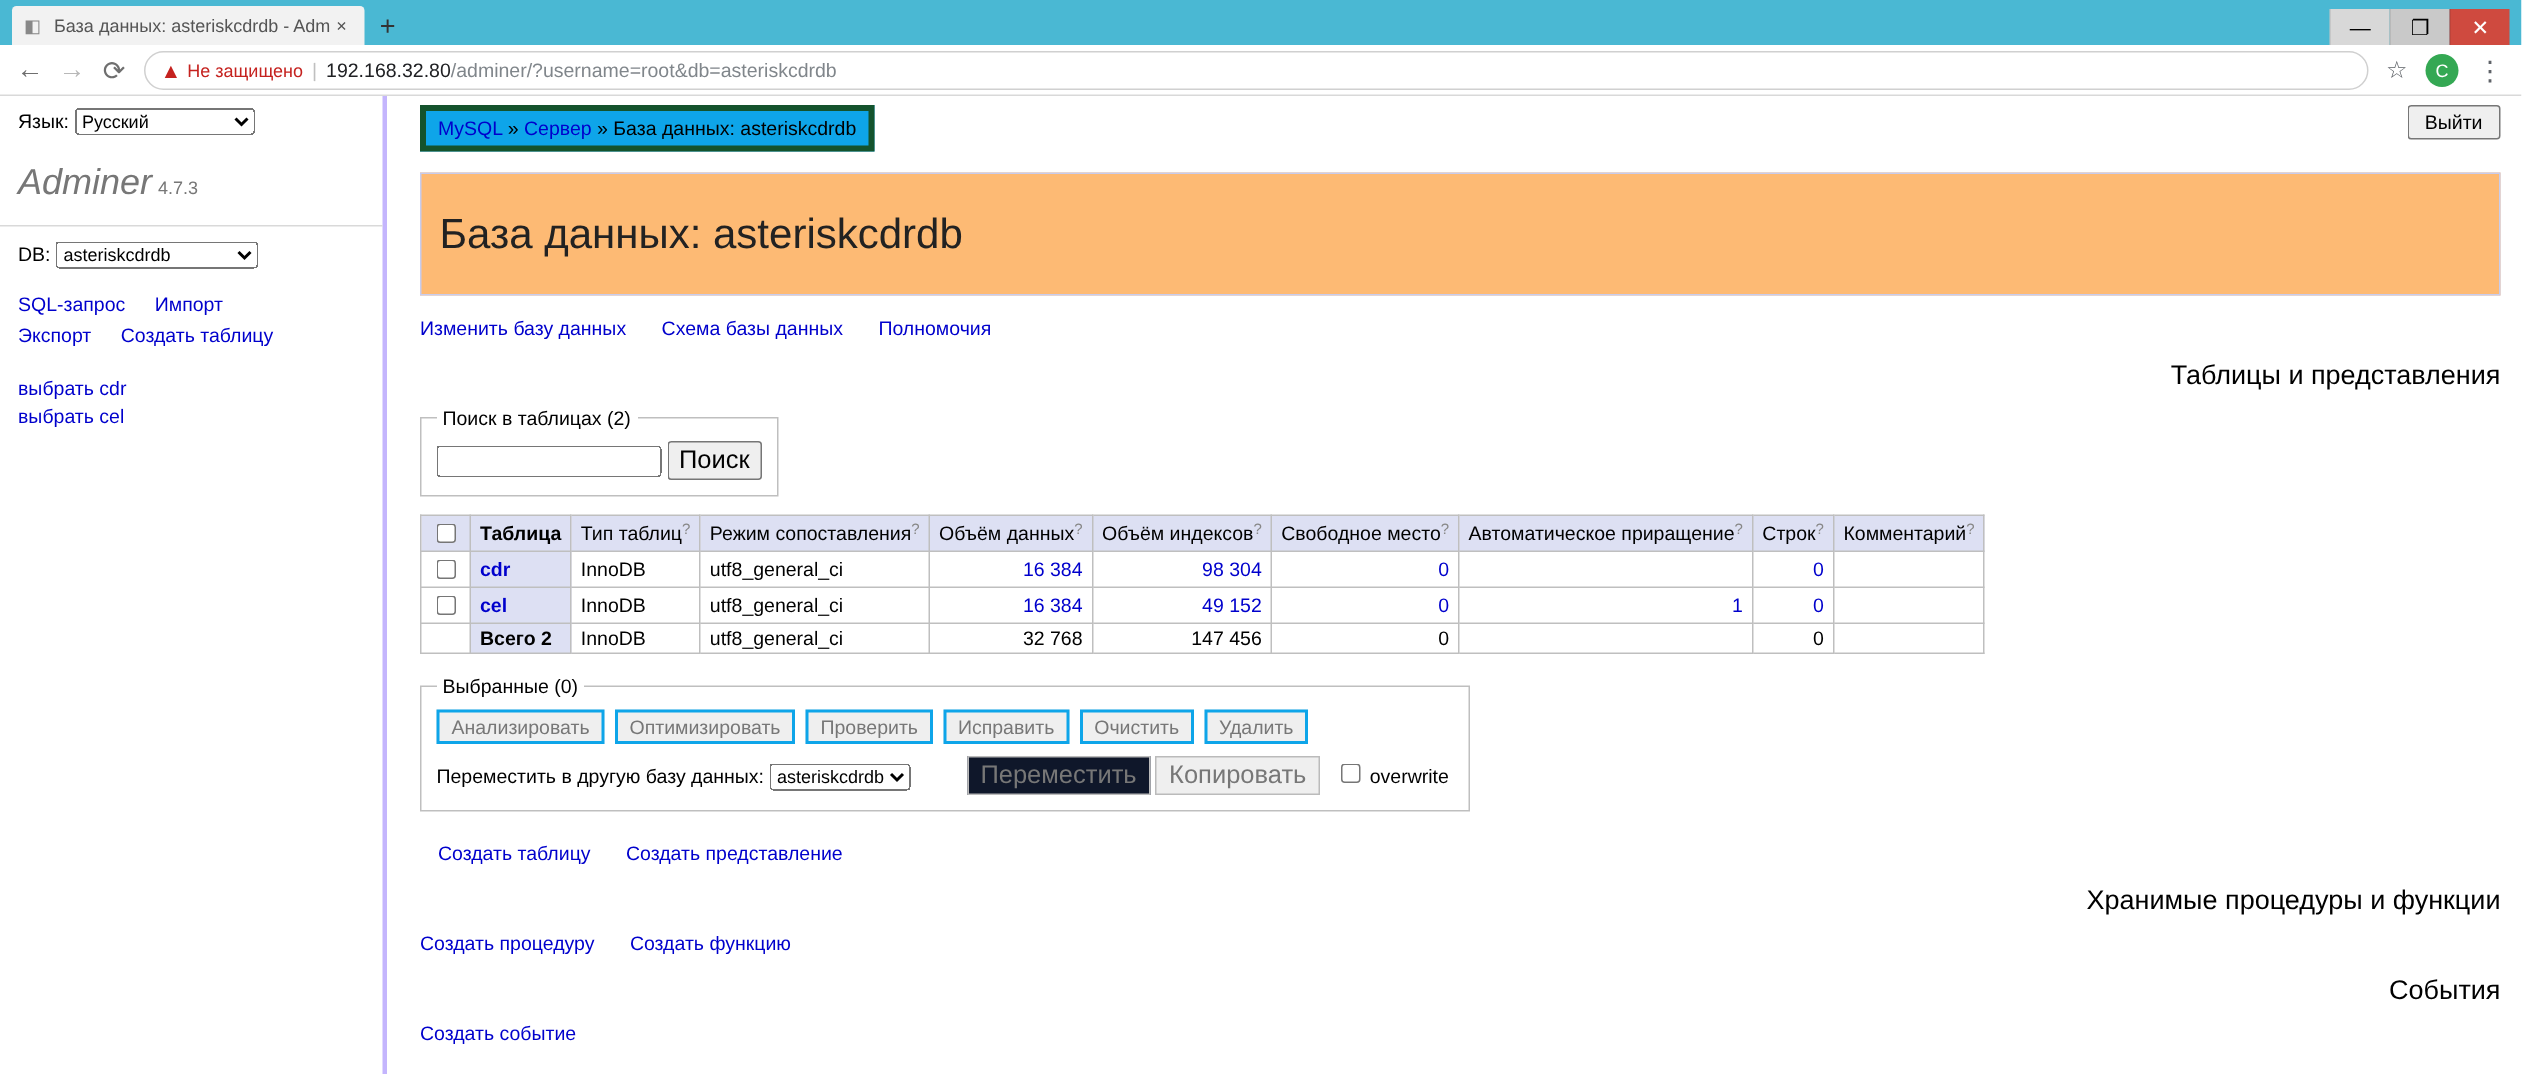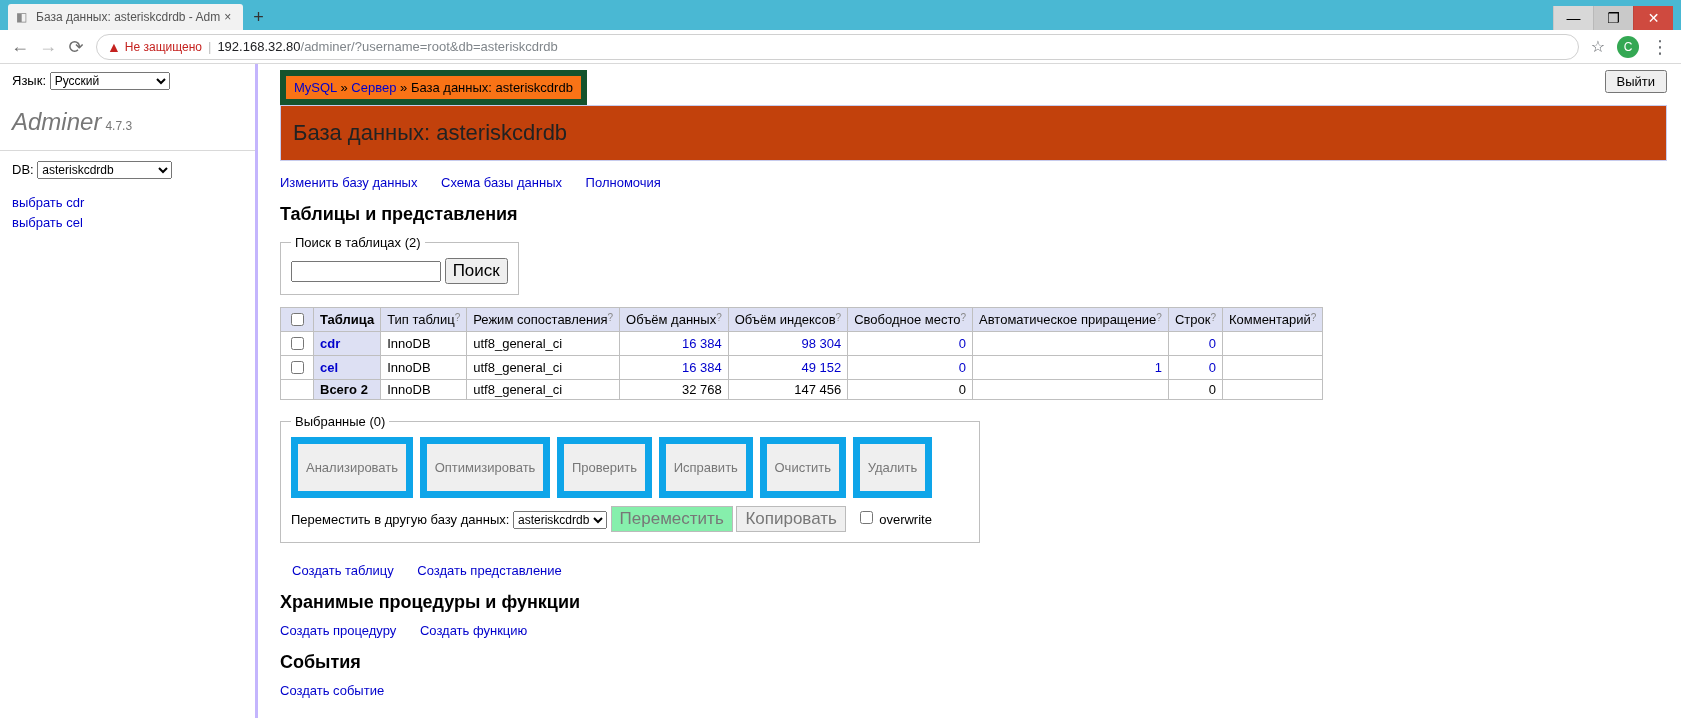--- a/index.html
+++ b/index.html
@@ -35,42 +35,42 @@
   .logo .ver{ font-size:12px; font-style:normal; margin-left:4px;}
   .hr { border:0;border-top:1px solid #d9d9d9; margin:0 -12px 10px -12px;}
   .db-row{ margin-bottom:14px; white-space:nowrap;}
   .db-row select{ font-size:12px; width:135px;}
   .sb-links{ line-height:1.6; margin-bottom:14px;}
   .sb-links a{ margin-right:16px; display:inline-block;}
   .sb-list a{ display:block; line-height:1.5;}
 
   .main { flex:1; padding:6px 14px 20px 22px; }
   .top-row{display:flex; align-items:flex-start;}
-  .breadcrumb { background:#f97316; padding:4px 8px; border:6px solid #14532d; display:inline-block; margin-bottom:0;}
+  .breadcrumb { background:#0ea5e9; padding:4px 8px; border:4px solid #14532d; display:inline-block; margin-bottom:14px;}
   .breadcrumb a{ color:#0000cc;}
   .logout{ margin-left:auto;}
   .logout input{ font-size:13px; padding:2px 10px;}
-  h2.title{ background:#c2410c; font-size:22px; font-weight:normal; padding:14px 12px; margin:0 0 14px 0; color:#222; border:1px solid #c8cced;}
+  h2.title{ background:#fdba74; font-size:28px; font-weight:normal; padding:24px 12px; margin:0 0 14px 0; color:#222; border:1px solid #c8cced;}
   .links-row{ margin-bottom:14px;}
   .links-row a{ margin-right:20px;margin-top:47px;}
-  h3{ font-size:18px; font-weight:bold; margin:8px 0 10px 0;}
+  h3{ font-size:18px; font-weight:normal; margin:8px 0 10px 0;text-align:right;}
   fieldset{ border:1px solid #bfbfbf; padding:8px 10px 10px 10px; margin:0 0 12px 0; display:inline-block;}
   legend{ padding:0 4px; font-size:13px;}
   fieldset input[type=text]{ width:150px;}
   fieldset input[type=submit],fieldset button{ font-size:17px;}
 
   table.tbl{ border-collapse:collapse; font-size:13px; margin-bottom:14px;}
   table.tbl th, table.tbl td{ border:1px solid #bfbfbf; padding:2px 6px; text-align:left; white-space:nowrap;}
   table.tbl th{ background:#dde0f3; font-weight:normal;}
   table.tbl th.sort{ font-weight:bold;}
   table.tbl td.num, table.tbl th.num{ text-align:right;}
   .q{ color:#888; font-size:10px; vertical-align:top;}
   .lnk{ color:#0000cc;}
   .sel-fs{ width:700px; max-width:none;}
-  .sel-fs .btns button{ margin-right:3px; font-size:13px; color:#777; background:#efefef; border:7px solid #0ea5e9; padding:16px 8px;}
+  .sel-fs .btns button{ margin-right:3px; font-size:13px; color:#777; background:#efefef; border:2px solid #0ea5e9; padding:2px 8px;}
   .sel-fs .row2{ margin-top:8px;}
   .sel-fs select{font-size:12px;}
   .ov-label{ margin-left:6px;}
   .create-row a{margin-right:20px;}
 </style>
 </head>
 <body>
 
 <div class="browser-top">
   <div class="tab">
@@ -108,20 +108,26 @@
       <span>Язык:</span>
       <select><option>Русский</option></select>
     </div>
     <div class="logo">
       <span>Adminer</span><span class="ver">4.7.3</span>
     </div>
     <hr class="hr">
     <div class="db-row">
       <span>DB:</span>
       <select><option>asteriskcdrdb</option></select>
+    </div>
+    <div class="sb-links">
+      <a>SQL-запрос</a>
+      <a>Импорт</a><br>
+      <a>Экспорт</a>
+      <a>Создать таблицу</a>
     </div>
     <div class="sb-list">
       <a>выбрать cdr</a>
       <a>выбрать cel</a>
     </div>
   </div>
 
   <div class="main">
     <div class="top-row">
       <div class="breadcrumb">
@@ -207,21 +213,21 @@
         <button>Анализировать</button>
         <button>Оптимизировать</button>
         <button>Проверить</button>
         <button>Исправить</button>
         <button>Очистить</button>
         <button>Удалить</button>
       </div>
       <div class="row2">
         <span>Переместить в другую базу данных:</span>
         <select><option>asteriskcdrdb</option></select>
-        <button style="color:#777;background:#86efac;border:1px solid #bbb;padding:2px 8px;">Переместить</button>
+        <button style="color:#777;background:#0f172a;border:1px solid #bbb;padding:2px 8px;margin-left:34px;">Переместить</button>
         <button style="color:#777;background:#efefef;border:1px solid #bbb;padding:2px 8px;">Копировать</button>
         <label class="ov-label"><input type="checkbox" style=""> <span>overwrite</span></label>
       </div>
     </fieldset>
 
     <div class="create-row" style="margin:8px 0 14px 12px;">
       <a>Создать таблицу</a>
       <a>Создать представление</a>
     </div>
 

